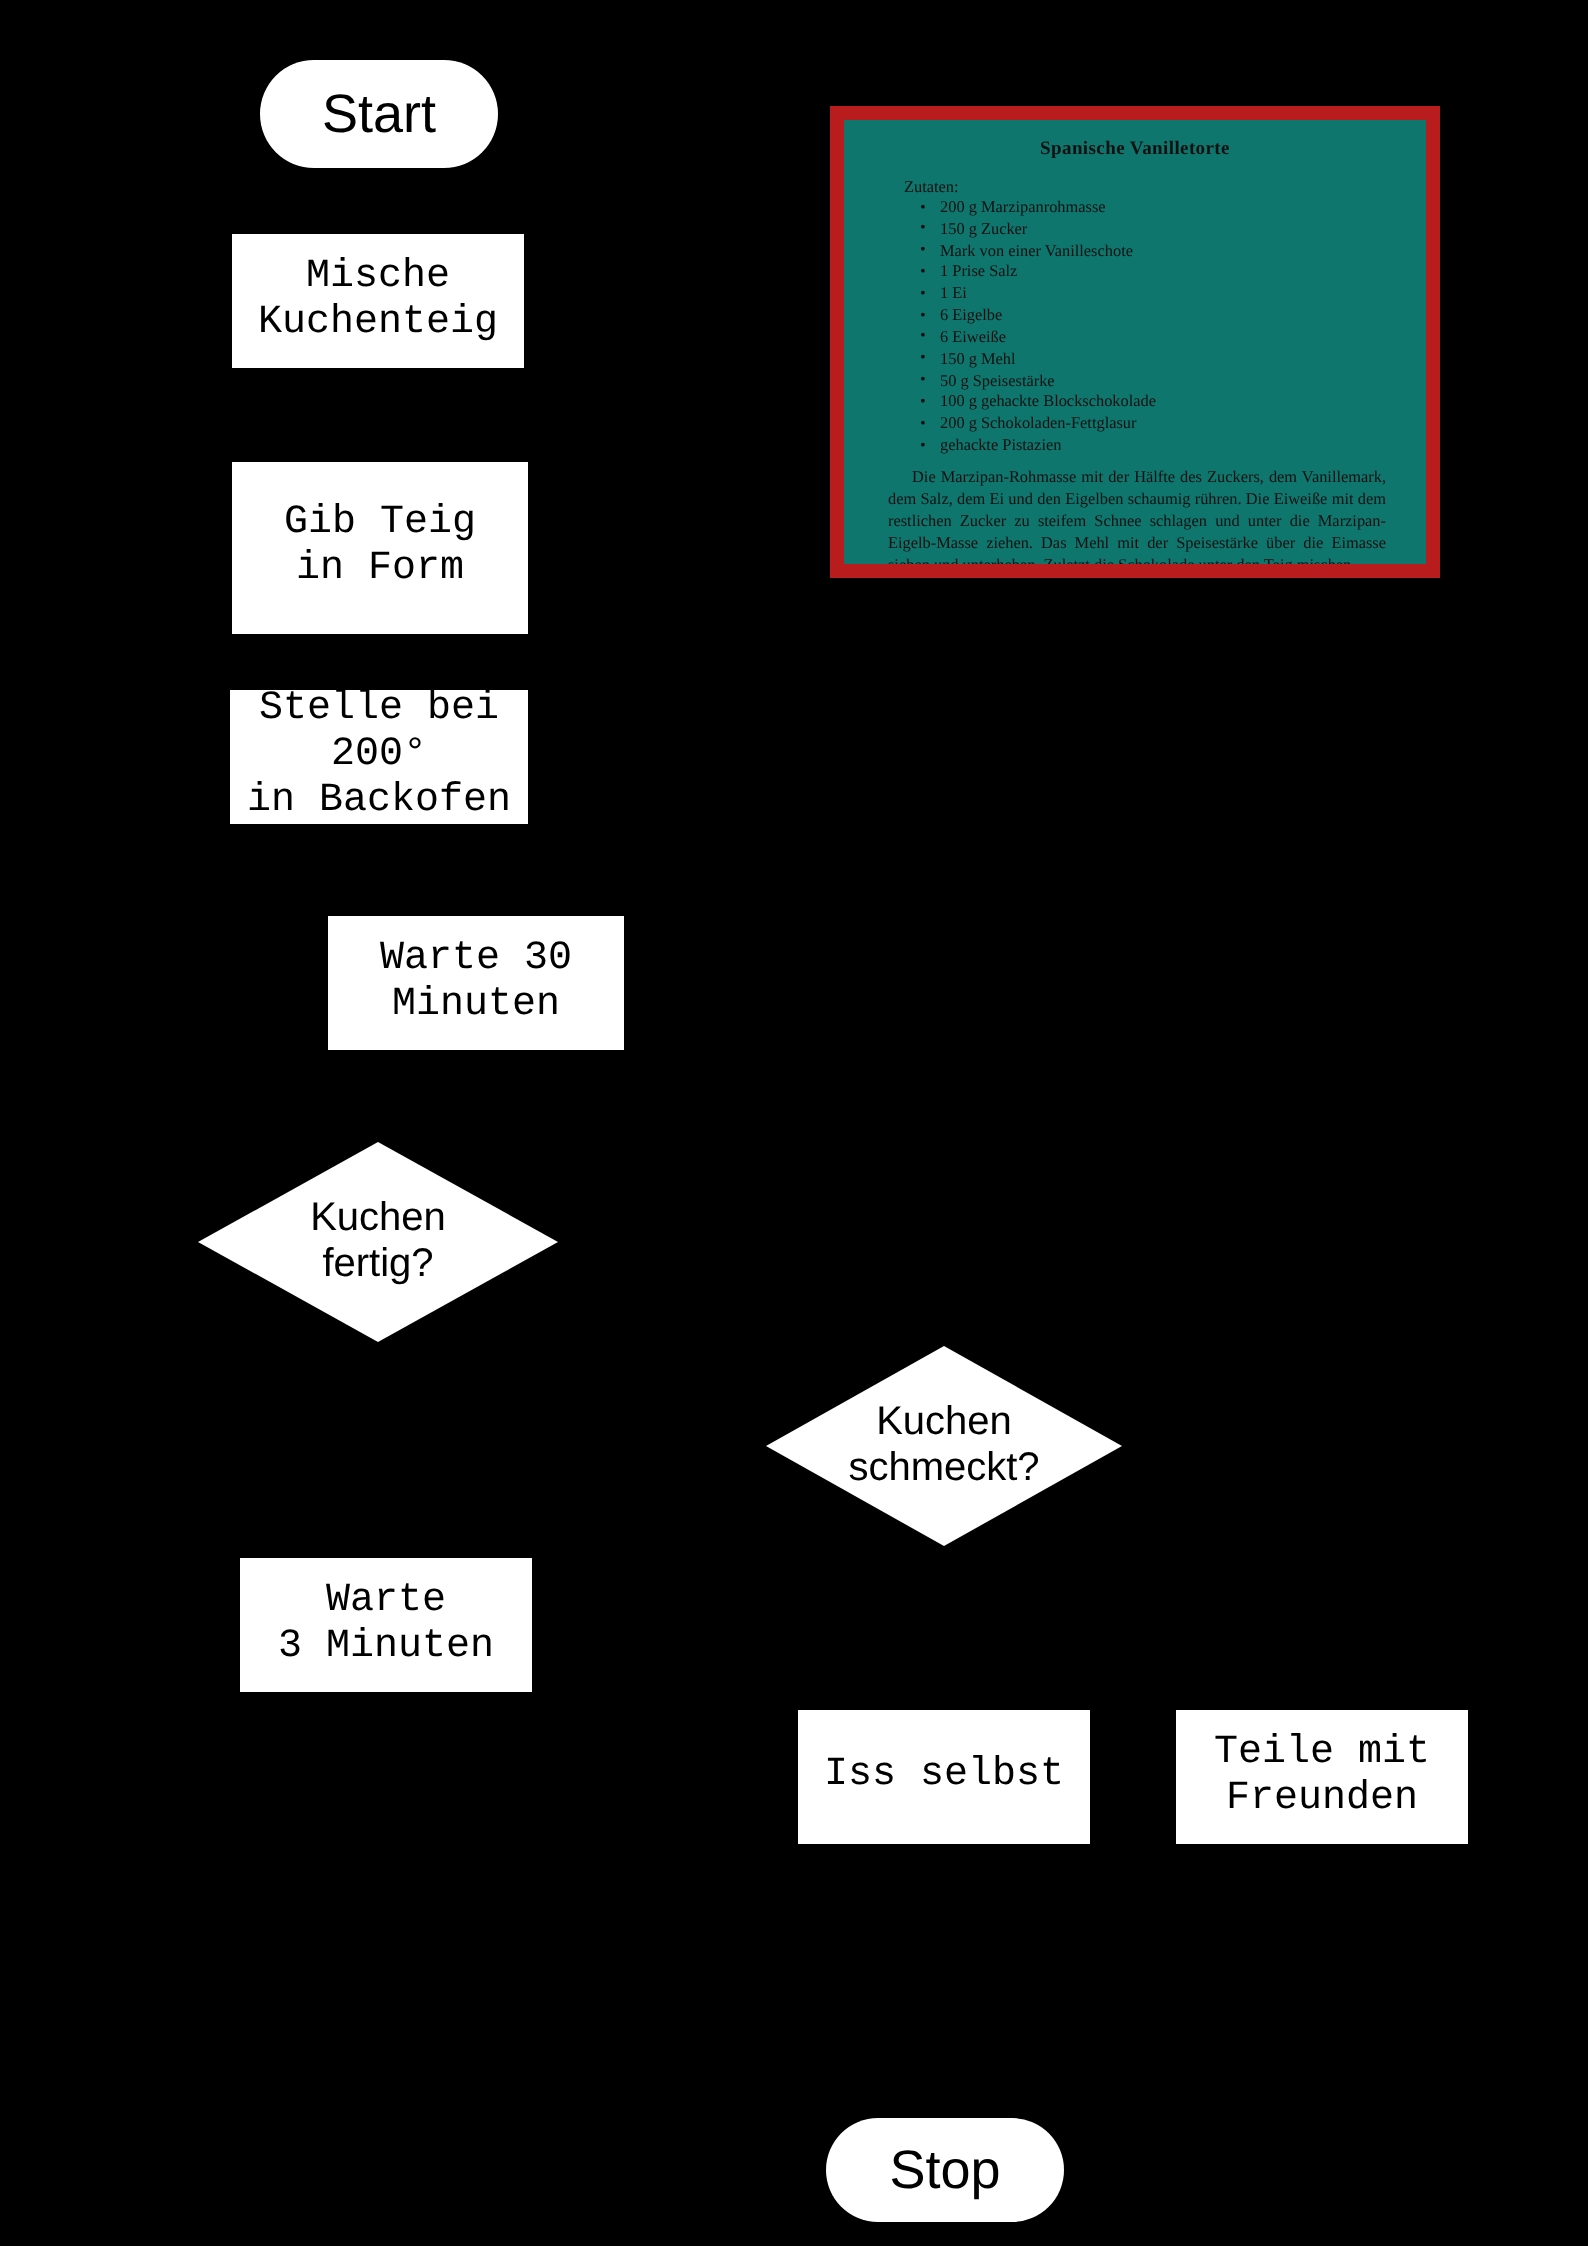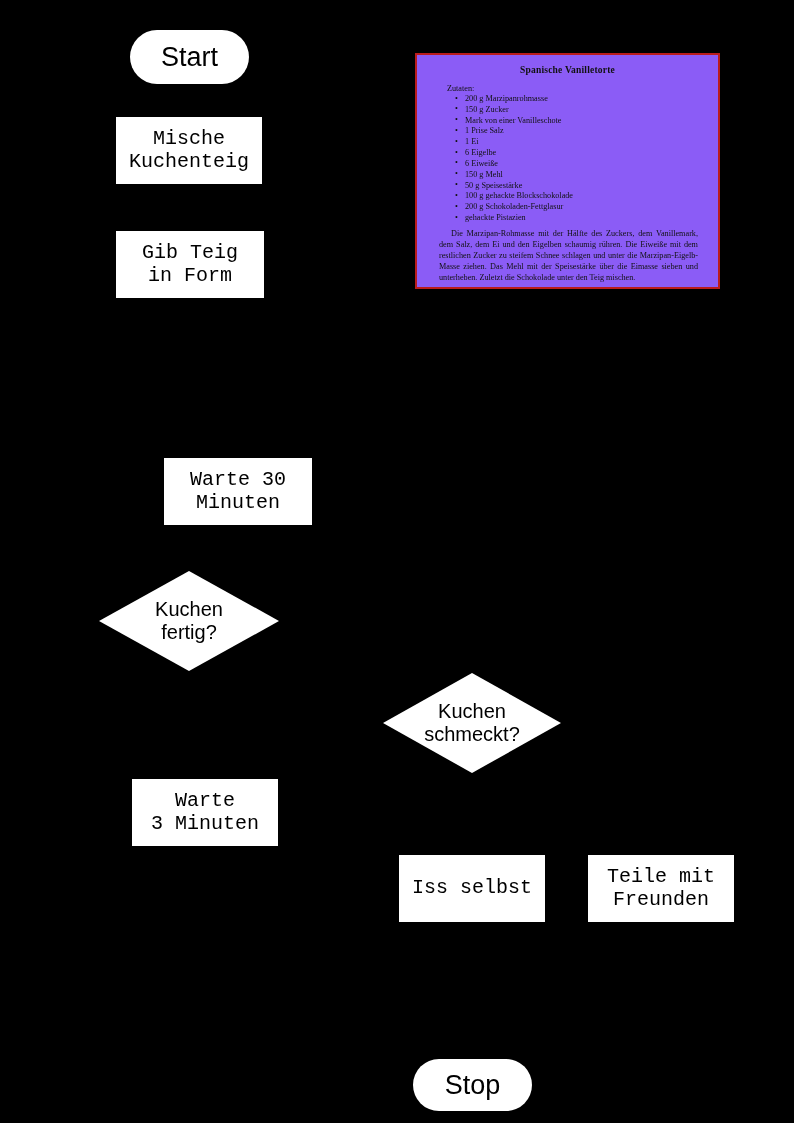--- a/index.html
+++ b/index.html
@@ -63,22 +63,22 @@
   
   .connector {
     position: absolute;
     background: #000000;
   }
 
   
   #recipe-card {
     position: absolute;
     box-sizing: border-box;
-    background: #8b5cf6;
-    border: 2px solid #b91c1c;
+    background: #0f766e;
+    border: 7px solid #b91c1c;
     color: #111111;
     font-family: "Liberation Serif", serif;
     overflow: hidden;
   }
   #recipe-title {
     text-align: center;
     font-weight: bold;
     font-size: 9.5px;
     letter-spacing: 0.2px;
     margin: 10px 0 9px 0;
@@ -134,38 +134,42 @@
 
   <div class="node terminal" style="left:130px; top:30px; width:119px; height:54px; font-size:27px;">
     <span class="label">Start</span>
   </div>
 
   <div class="node process" style="left:116px; top:117px; width:146px; height:67px; font-size:20px;">
     <span class="label">Mische
 Kuchenteig</span>
   </div>
 
-  <div class="node process" style="left:116px; top:231px; width:148px; height:67px; font-size:20px;">
+  <div class="node process" style="left:116px; top:231px; width:148px; height:86px; font-size:20px;">
     <span class="label">Gib Teig
 in Form</span>
   </div>
 
+  <div class="node process" style="left:115px; top:345px; width:149px; height:67px; font-size:20px;">
+    <span class="label">Stelle bei 200°
+in Backofen</span>
+  </div>
 
   <div class="node process" style="left:116px; top:458px; width:148px; height:67px; font-size:20px;margin-left:48px;">
     <span class="label">Warte 30
 Minuten</span>
   </div>
 
   <div class="node decision" style="left:99px; top:571px; width:180px; height:100px; font-size:20px;">
     <div class="diamond-bg"></div>
     <span class="label">Kuchen
 fertig?</span>
   </div>
 
-  <div class="node process" style="left:132px; top:779px; width:146px; height:67px; font-size:20px;">
+  <div class="node process" style="left:120px; top:779px; width:146px; height:67px; font-size:20px;">
     <span class="label">Warte
 3 Minuten</span>
   </div>
 
   <div class="node decision" style="left:383px; top:673px; width:178px; height:100px; font-size:20px;">
     <div class="diamond-bg"></div>
     <span class="label">Kuchen
 schmeckt?</span>
   </div>
 

